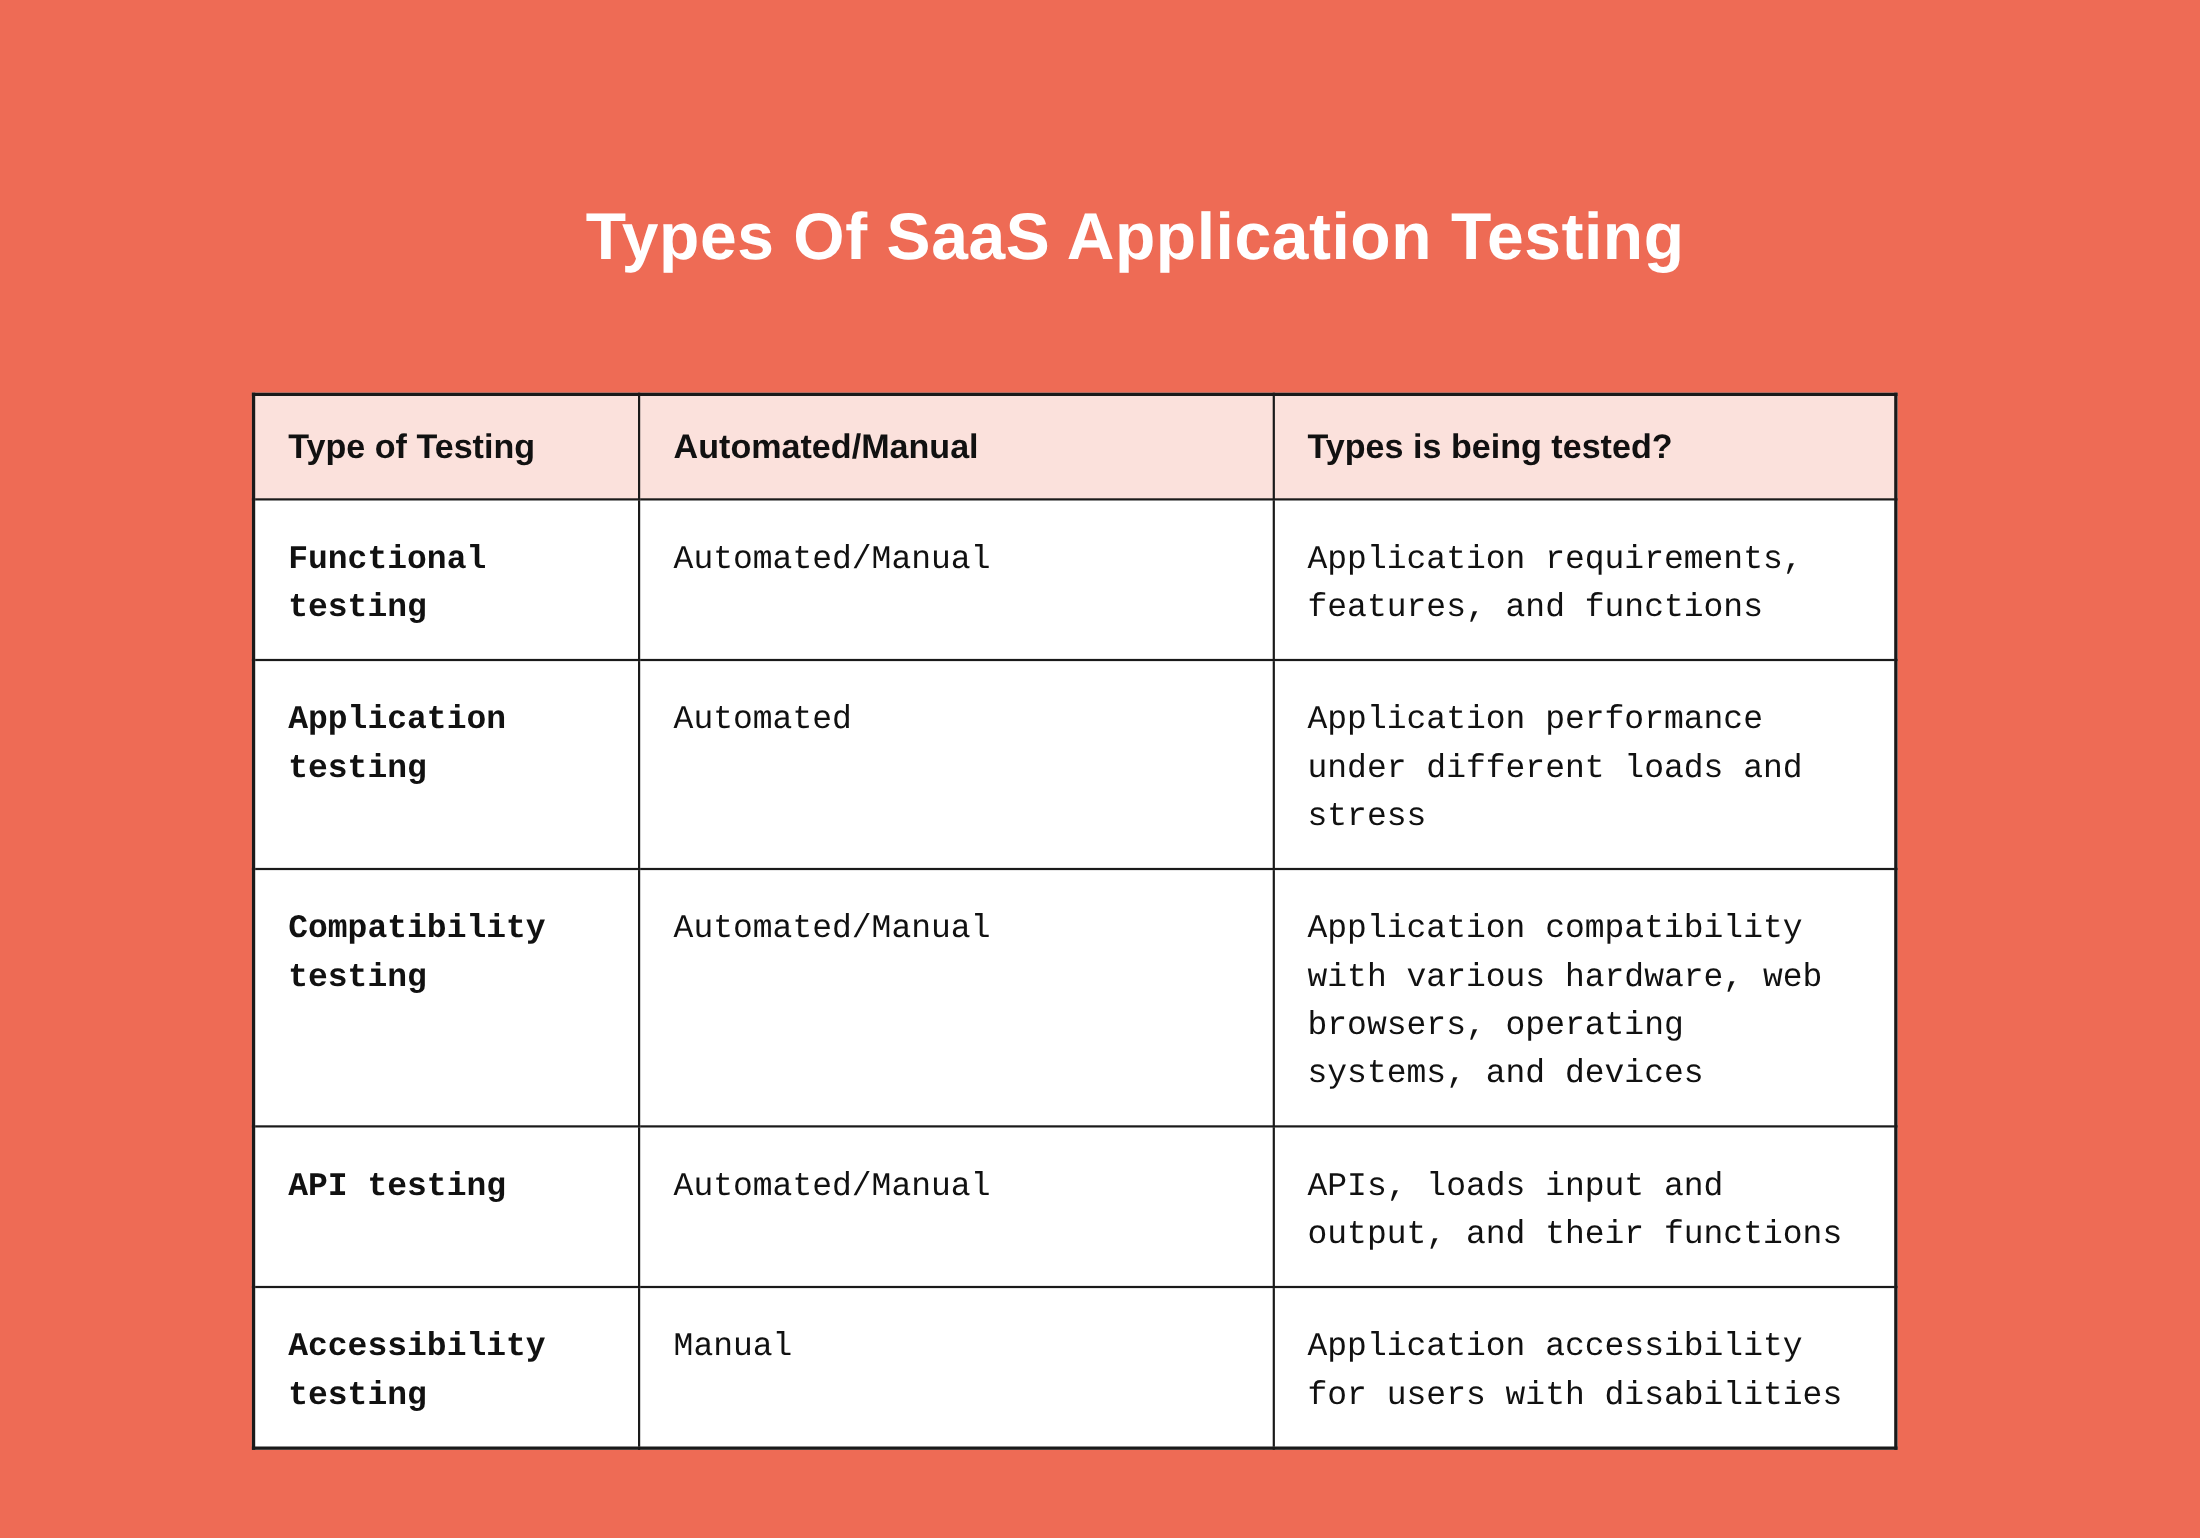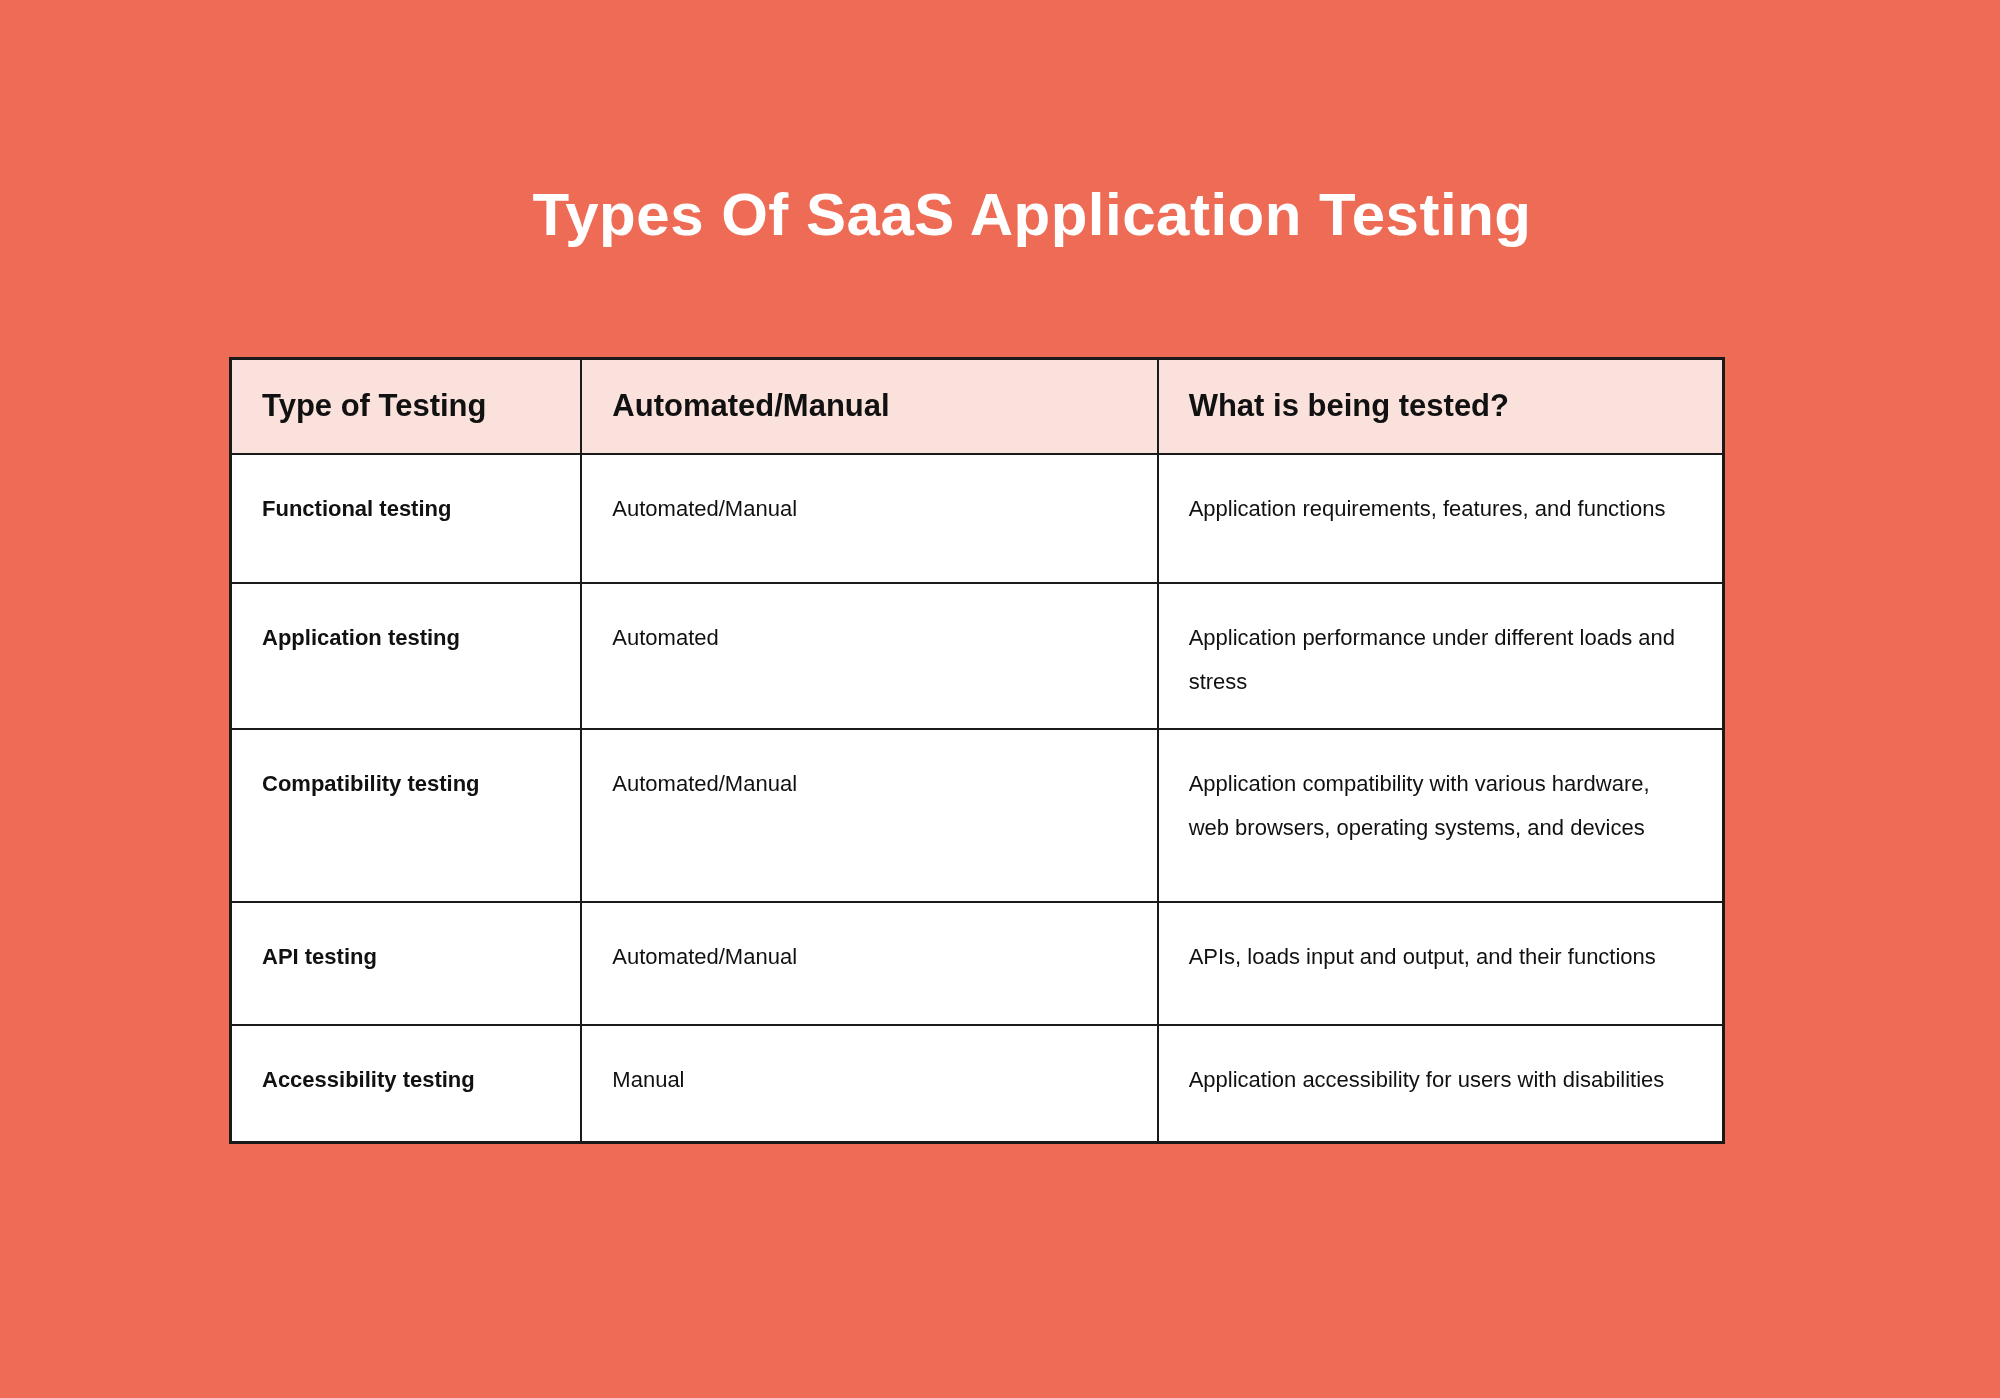--- a/index.html
+++ b/index.html
@@ -47,23 +47,24 @@
   }
   thead th {
     background: #FBE1DC;
     height: 95px;
     vertical-align: middle;
     font-size: 31px;
     font-weight: 700;
     padding: 10px 36px 10px 30px;
   }
   tbody td {
-    font-size: 22px;
+    font-size: 30px;
     line-height: 44px;
     padding: 32px 42px 24px 30px;
+    font-family: Liberation Mono, monospace;
   }
   tbody td.cell-type { font-weight: 700; padding-right: 56px; }
   tr.row-0 { height: 129px; }
   tr.row-1 { height: 120px; }
   tr.row-2 { height: 173px; }
   tr.row-3 { height: 123px; margin-top: 12px; }
   tr.row-4 { height: 118px; }
   tr.row-5 { height: 170px; }
 </style>
 </head>
@@ -76,21 +77,21 @@
   <table class="testing-table">
     <colgroup>
       <col class="c-type">
       <col class="c-mode">
       <col class="c-tested">
     </colgroup>
     <thead>
       <tr>
         <th>Type of Testing</th>
         <th>Automated/Manual</th>
-        <th>What is being tested?</th>
+        <th>Types is being tested?</th>
       </tr>
     </thead>
     <tbody>
       <tr class="row-0">
         <td class="cell-type">Functional testing</td>
         <td class="cell-mode">Automated/Manual</td>
         <td class="cell-tested">Application requirements, features, and functions</td>
       </tr>
       <tr class="row-1">
         <td class="cell-type">Application testing</td>

